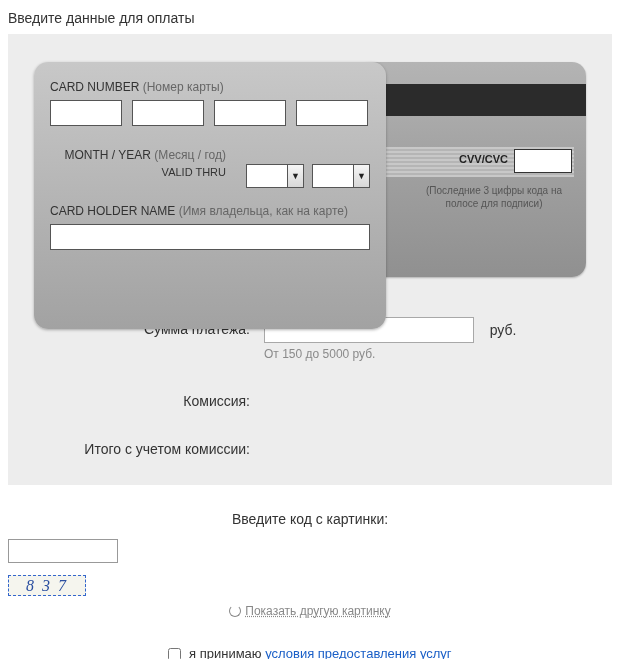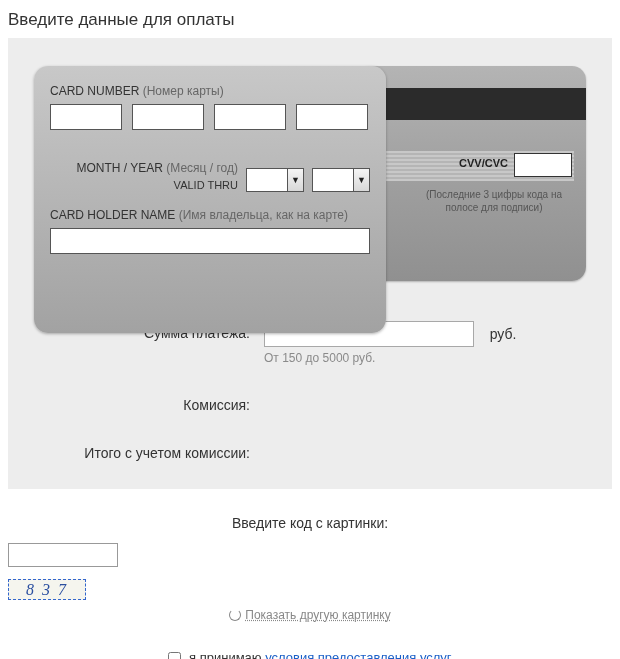--- a/index.html
+++ b/index.html
@@ -4,21 +4,21 @@
 <style>
   * { box-sizing: border-box; margin: 0; padding: 0; }
   body {
     font-family: Arial, Helvetica, sans-serif;
     font-size: 13px;
     color: #333;
     background: #fff;
     width: 620px;
   }
   .page-title {
-    font-size: 17px;
+    font-size: 14px;
     font-weight: normal;
     padding: 10px 20px 8px 8px;
     color: #333;
   }
   .panel {
     background: #ededed;
     margin: 0 8px;
     padding: 28px 26px 28px 26px;
   }
   .card-area {
@@ -112,23 +112,23 @@
   .card-num-row input {
     width: 72px;
     height: 26px;
     border: 1px solid #555;
     background: #fff;
     padding: 2px 4px;
     font-size: 14px;
   }
   .valid-row {
     display: flex;
-    align-items: flex-end;
+    align-items: flex-start;
     margin-top: 22px;
-    gap: 8px;
+    gap: 20px;
   }
   .valid-labels {
     flex: 1;
     text-align: right;
   }
   .my-label {
     font-size: 12px;
     color: #333;
   }
   .my-label .paren { color: #666; }

